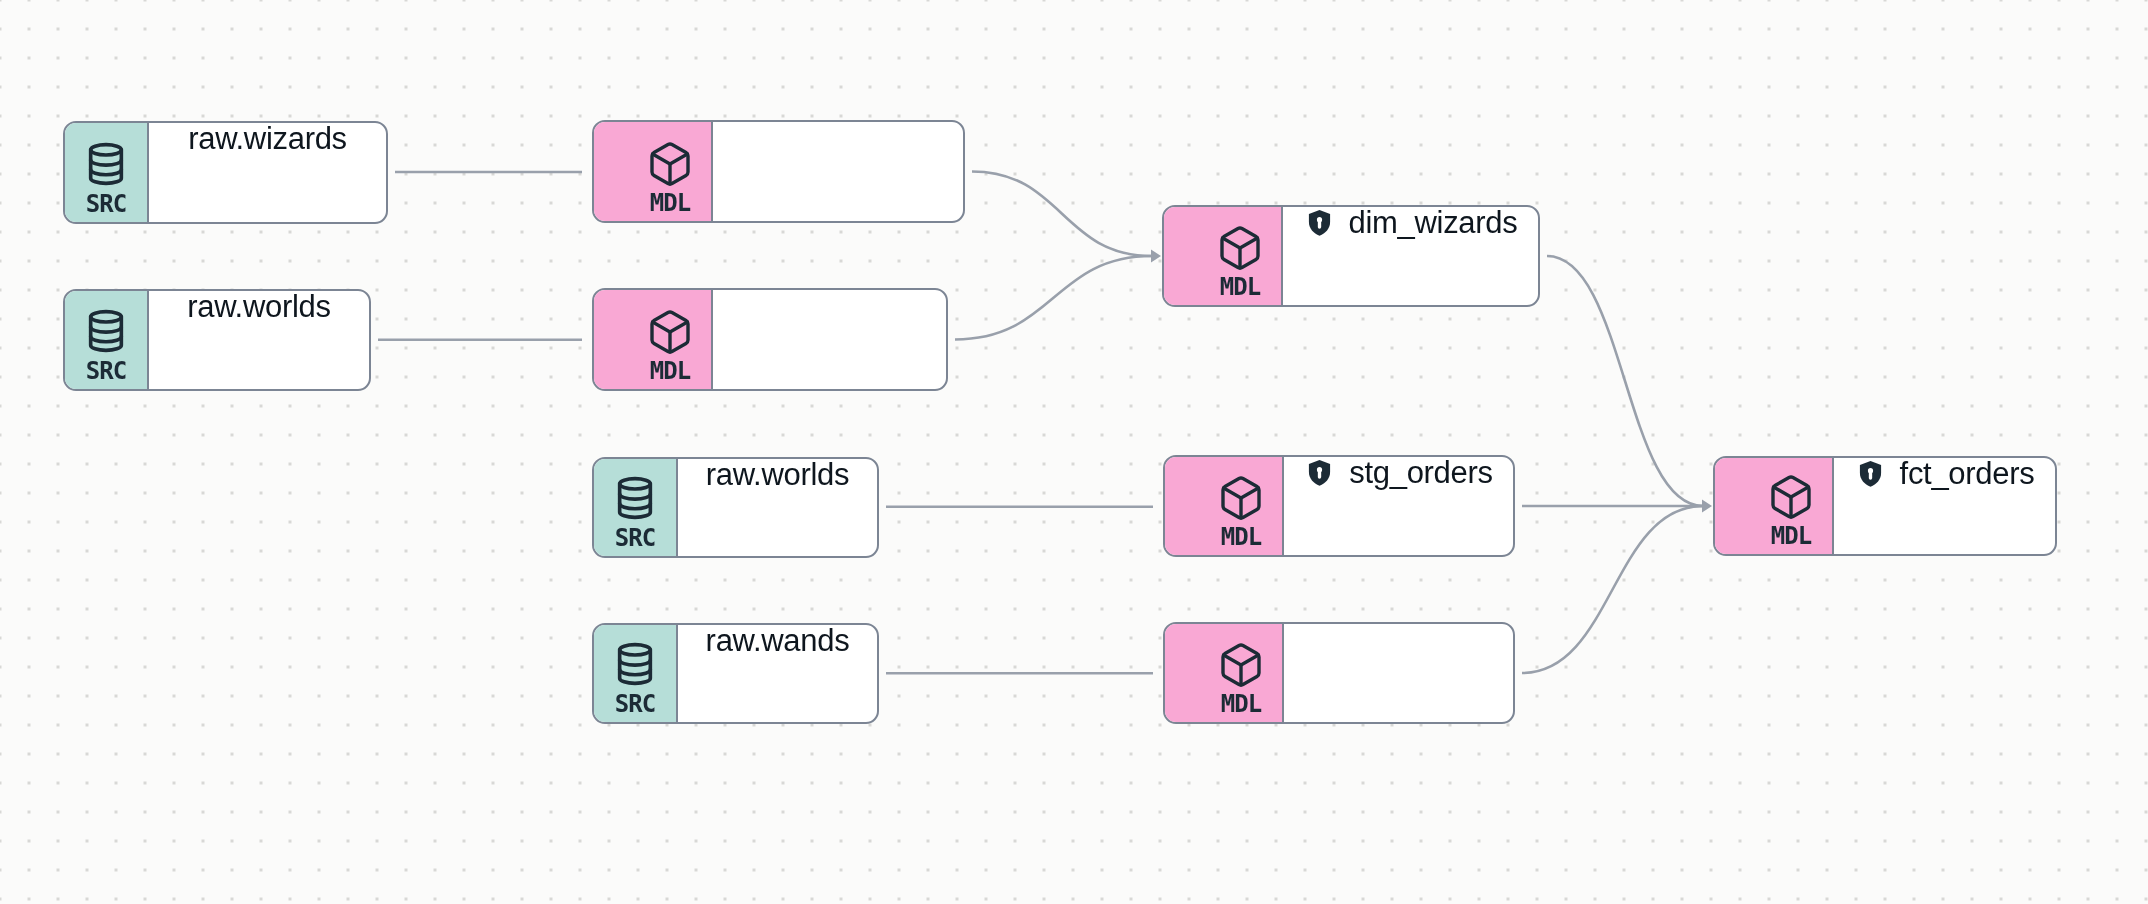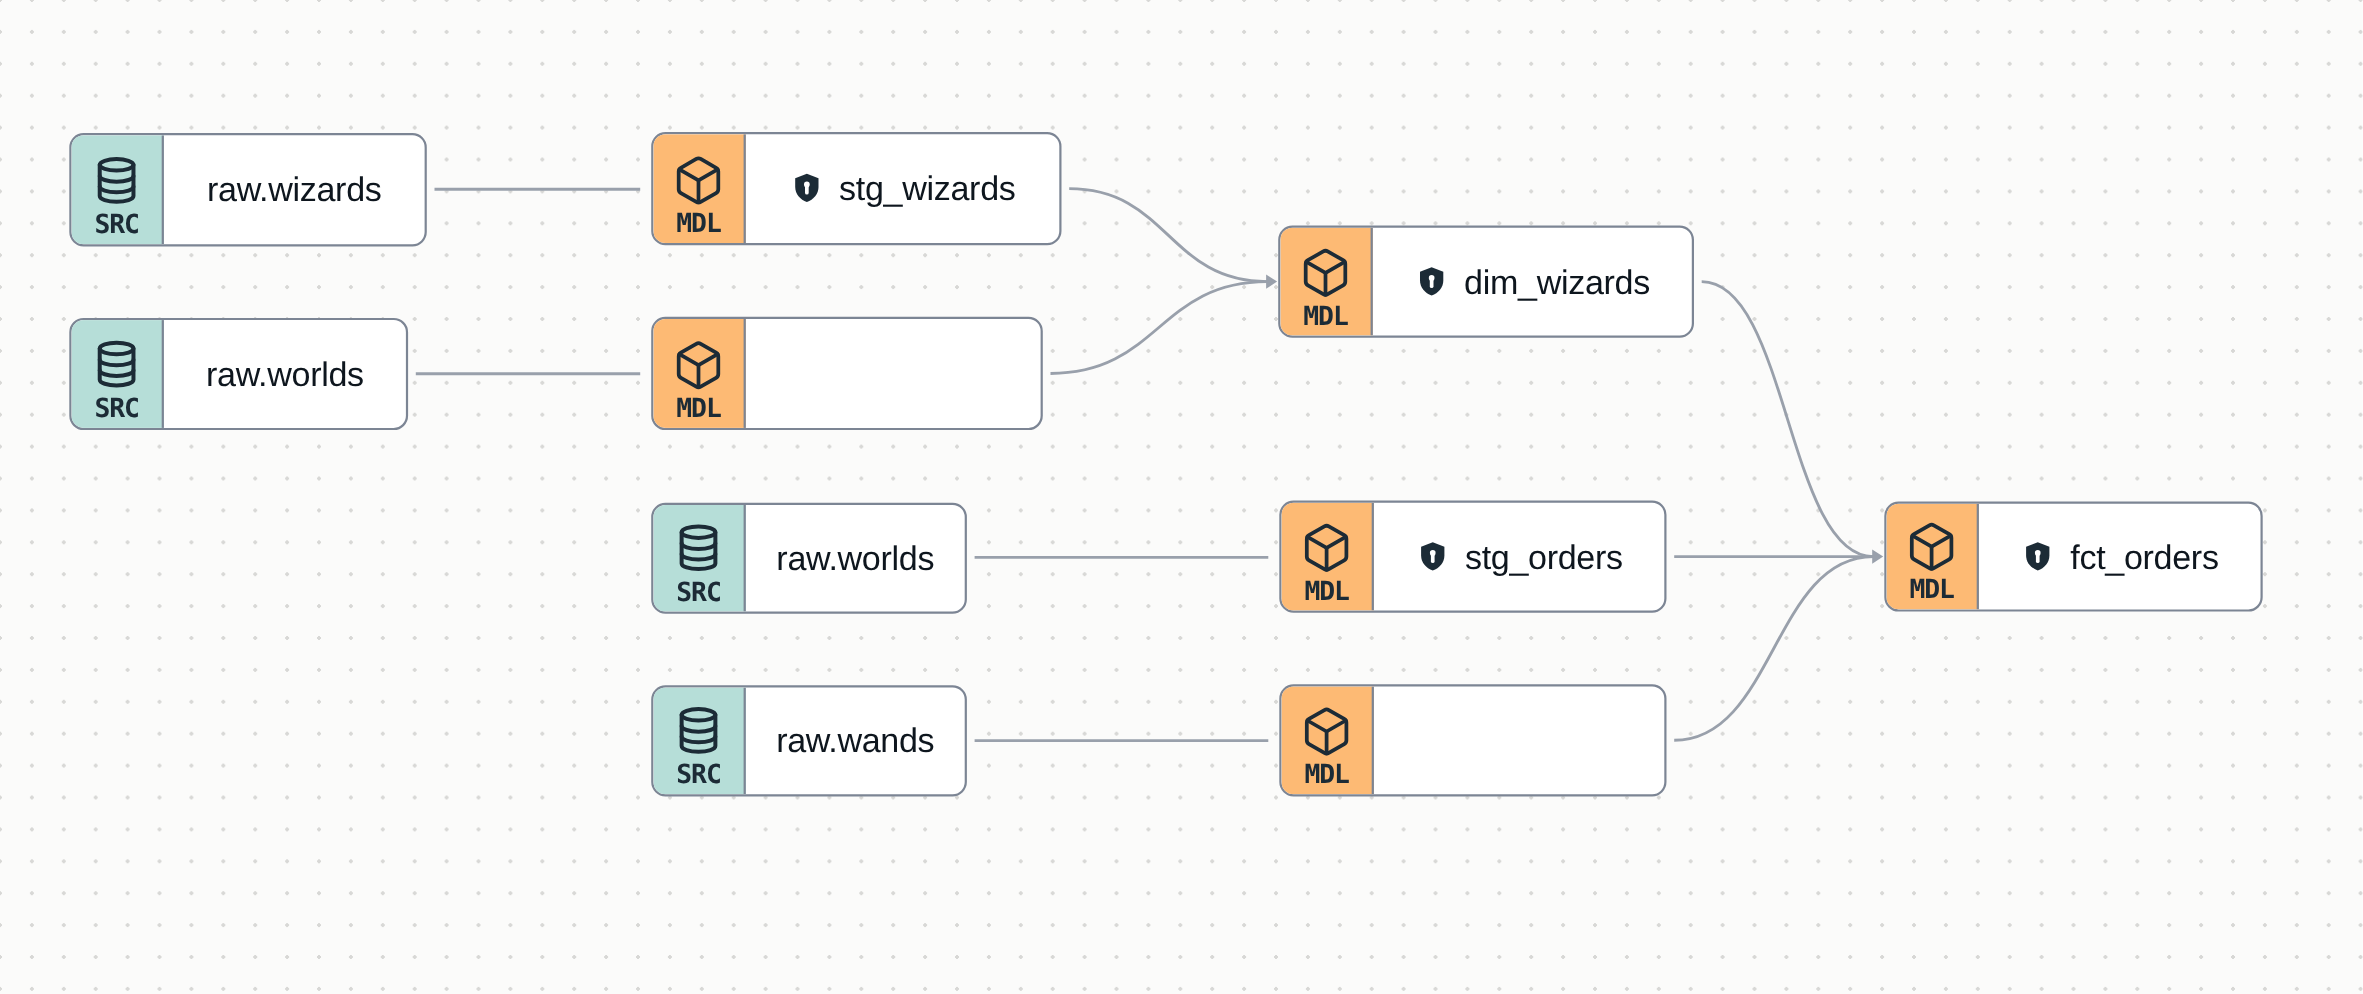--- a/index.html
+++ b/index.html
@@ -19,28 +19,28 @@
     position: absolute; display: flex; box-sizing: border-box;
     background: #ffffff; border: 2px solid #7c8594; border-radius: 13px;
     overflow: hidden; cursor: pointer;
   }
   .badge {
     flex: 0 0 82px; width: 82px; border-right: 2px solid #7c8594;
     display: flex; flex-direction: column; align-items: center;
     justify-content: flex-end; gap: 3px; padding: 4px 0 6px 0;
   }
   .node.source .badge { background: #b6ded8; }
-  .node.model  .badge { background: #fdba74; }
+  .node.model  .badge { background: #f9a8d4; padding-left: 35px; }
   .badge svg { display: block; }
   .badge-label {
     font-family: "DejaVu Sans Mono", monospace; font-weight: 700;
     font-size: 24px; line-height: 1; color: #1c2b36; letter-spacing: -1px;
   }
   .body {
-    flex: 1 1 auto; display: flex; align-items: center; justify-content: center;
+    flex: 1 1 auto; display: flex; align-items: flex-start; justify-content: center;
     gap: 14px; padding: 0 12px; min-width: 0;
   }
   .shield { display: flex; align-items: center; }
   .node-label {
     font-size: 31px; color: #0e161e; letter-spacing: -0.3px;
     white-space: nowrap; line-height: 1;
   }
 </style>
 </head>
 <body>
@@ -95,146 +95,136 @@
       <div class="badge">
         <span>
           <svg width="48" height="48" viewBox="0 0 24 24" fill="none" stroke="#1c2b36" stroke-width="1.7" stroke-linecap="round" stroke-linejoin="round">
             <path d="M21 8a2 2 0 0 0-1-1.73l-7-4a2 2 0 0 0-2 0l-7 4A2 2 0 0 0 3 8v8a2 2 0 0 0 1 1.73l7 4a2 2 0 0 0 2 0l7-4A2 2 0 0 0 21 16Z"></path>
             <path d="m3.3 7 8.7 5 8.7-5"></path>
             <path d="M12 22V12"></path>
           </svg>
         </span>
         <span class="badge-label">MDL</span>
       </div>
+    </div>
+    <div class="node model" style="left: 592px; top: 288px; width: 356px; height: 103px;">
+      <div class="badge">
+        <span>
+          <svg width="48" height="48" viewBox="0 0 24 24" fill="none" stroke="#1c2b36" stroke-width="1.7" stroke-linecap="round" stroke-linejoin="round">
+            <path d="M21 8a2 2 0 0 0-1-1.73l-7-4a2 2 0 0 0-2 0l-7 4A2 2 0 0 0 3 8v8a2 2 0 0 0 1 1.73l7 4a2 2 0 0 0 2 0l7-4A2 2 0 0 0 21 16Z"></path>
+            <path d="m3.3 7 8.7 5 8.7-5"></path>
+            <path d="M12 22V12"></path>
+          </svg>
+        </span>
+        <span class="badge-label">MDL</span>
+      </div>
+    </div>
+    <div class="node model" style="left: 1162px; top: 205px; width: 378px; height: 102px;">
+      <div class="badge">
+        <span>
+          <svg width="48" height="48" viewBox="0 0 24 24" fill="none" stroke="#1c2b36" stroke-width="1.7" stroke-linecap="round" stroke-linejoin="round">
+            <path d="M21 8a2 2 0 0 0-1-1.73l-7-4a2 2 0 0 0-2 0l-7 4A2 2 0 0 0 3 8v8a2 2 0 0 0 1 1.73l7 4a2 2 0 0 0 2 0l7-4A2 2 0 0 0 21 16Z"></path>
+            <path d="m3.3 7 8.7 5 8.7-5"></path>
+            <path d="M12 22V12"></path>
+          </svg>
+        </span>
+        <span class="badge-label">MDL</span>
+      </div>
       <div class="body">
         <span class="shield">
           <svg width="31" height="33" viewBox="0 0 24 24">
             <path d="M12 1.6 20.2 4.7 V10.8 C20.2 15.9 16.7 19.6 12 21.4 C7.3 19.6 3.8 15.9 3.8 10.8 V4.7 Z" fill="#1c2b36"></path>
             <circle cx="12" cy="9" r="2" fill="#ffffff"></circle>
             <path d="M12 10.4v4.4" stroke="#ffffff" stroke-width="2.6" stroke-linecap="round"></path>
           </svg>
         </span>
-        <span class="node-label">stg_wizards</span>
-      </div>
-    </div>
-    <div class="node model" style="left: 592px; top: 288px; width: 356px; height: 103px;">
-      <div class="badge">
-        <span>
-          <svg width="48" height="48" viewBox="0 0 24 24" fill="none" stroke="#1c2b36" stroke-width="1.7" stroke-linecap="round" stroke-linejoin="round">
-            <path d="M21 8a2 2 0 0 0-1-1.73l-7-4a2 2 0 0 0-2 0l-7 4A2 2 0 0 0 3 8v8a2 2 0 0 0 1 1.73l7 4a2 2 0 0 0 2 0l7-4A2 2 0 0 0 21 16Z"></path>
-            <path d="m3.3 7 8.7 5 8.7-5"></path>
-            <path d="M12 22V12"></path>
-          </svg>
-        </span>
-        <span class="badge-label">MDL</span>
-      </div>
-    </div>
-    <div class="node model" style="left: 1162px; top: 205px; width: 378px; height: 102px;">
+        <span class="node-label">dim_wizards</span>
+      </div>
+    </div>
+    <div class="node source" style="left: 592px; top: 457px; width: 287px; height: 101px;">
+      <div class="badge">
+        <span>
+          <svg width="46" height="50" viewBox="0 0 24 24" fill="none" stroke="#1c2b36" stroke-width="1.9" stroke-linecap="round" stroke-linejoin="round">
+            <ellipse cx="12" cy="4.6" rx="8" ry="2.7"></ellipse>
+            <path d="M4 4.6v14.8c0 1.5 3.58 2.7 8 2.7s8-1.2 8-2.7V4.6"></path>
+            <path d="M4 9.9c0 1.5 3.58 2.7 8 2.7s8-1.2 8-2.7"></path>
+            <path d="M4 14.9c0 1.5 3.58 2.7 8 2.7s8-1.2 8-2.7"></path>
+          </svg>
+        </span>
+        <span class="badge-label">SRC</span>
+      </div>
+      <div class="body">
+        <span class="node-label">raw.worlds</span>
+      </div>
+    </div>
+    <div class="node source" style="left: 592px; top: 623px; width: 287px; height: 101px;">
+      <div class="badge">
+        <span>
+          <svg width="46" height="50" viewBox="0 0 24 24" fill="none" stroke="#1c2b36" stroke-width="1.9" stroke-linecap="round" stroke-linejoin="round">
+            <ellipse cx="12" cy="4.6" rx="8" ry="2.7"></ellipse>
+            <path d="M4 4.6v14.8c0 1.5 3.58 2.7 8 2.7s8-1.2 8-2.7V4.6"></path>
+            <path d="M4 9.9c0 1.5 3.58 2.7 8 2.7s8-1.2 8-2.7"></path>
+            <path d="M4 14.9c0 1.5 3.58 2.7 8 2.7s8-1.2 8-2.7"></path>
+          </svg>
+        </span>
+        <span class="badge-label">SRC</span>
+      </div>
+      <div class="body">
+        <span class="node-label">raw.wands</span>
+      </div>
+    </div>
+    <div class="node model" style="left: 1163px; top: 455px; width: 352px; height: 102px;">
       <div class="badge">
         <span>
           <svg width="48" height="48" viewBox="0 0 24 24" fill="none" stroke="#1c2b36" stroke-width="1.7" stroke-linecap="round" stroke-linejoin="round">
             <path d="M21 8a2 2 0 0 0-1-1.73l-7-4a2 2 0 0 0-2 0l-7 4A2 2 0 0 0 3 8v8a2 2 0 0 0 1 1.73l7 4a2 2 0 0 0 2 0l7-4A2 2 0 0 0 21 16Z"></path>
             <path d="m3.3 7 8.7 5 8.7-5"></path>
             <path d="M12 22V12"></path>
           </svg>
         </span>
         <span class="badge-label">MDL</span>
       </div>
       <div class="body">
         <span class="shield">
           <svg width="31" height="33" viewBox="0 0 24 24">
             <path d="M12 1.6 20.2 4.7 V10.8 C20.2 15.9 16.7 19.6 12 21.4 C7.3 19.6 3.8 15.9 3.8 10.8 V4.7 Z" fill="#1c2b36"></path>
             <circle cx="12" cy="9" r="2" fill="#ffffff"></circle>
             <path d="M12 10.4v4.4" stroke="#ffffff" stroke-width="2.6" stroke-linecap="round"></path>
           </svg>
         </span>
-        <span class="node-label">dim_wizards</span>
-      </div>
-    </div>
-    <div class="node source" style="left: 592px; top: 457px; width: 287px; height: 101px;">
-      <div class="badge">
-        <span>
-          <svg width="46" height="50" viewBox="0 0 24 24" fill="none" stroke="#1c2b36" stroke-width="1.9" stroke-linecap="round" stroke-linejoin="round">
-            <ellipse cx="12" cy="4.6" rx="8" ry="2.7"></ellipse>
-            <path d="M4 4.6v14.8c0 1.5 3.58 2.7 8 2.7s8-1.2 8-2.7V4.6"></path>
-            <path d="M4 9.9c0 1.5 3.58 2.7 8 2.7s8-1.2 8-2.7"></path>
-            <path d="M4 14.9c0 1.5 3.58 2.7 8 2.7s8-1.2 8-2.7"></path>
-          </svg>
-        </span>
-        <span class="badge-label">SRC</span>
-      </div>
-      <div class="body">
-        <span class="node-label">raw.worlds</span>
-      </div>
-    </div>
-    <div class="node source" style="left: 592px; top: 623px; width: 287px; height: 101px;">
-      <div class="badge">
-        <span>
-          <svg width="46" height="50" viewBox="0 0 24 24" fill="none" stroke="#1c2b36" stroke-width="1.9" stroke-linecap="round" stroke-linejoin="round">
-            <ellipse cx="12" cy="4.6" rx="8" ry="2.7"></ellipse>
-            <path d="M4 4.6v14.8c0 1.5 3.58 2.7 8 2.7s8-1.2 8-2.7V4.6"></path>
-            <path d="M4 9.9c0 1.5 3.58 2.7 8 2.7s8-1.2 8-2.7"></path>
-            <path d="M4 14.9c0 1.5 3.58 2.7 8 2.7s8-1.2 8-2.7"></path>
-          </svg>
-        </span>
-        <span class="badge-label">SRC</span>
-      </div>
-      <div class="body">
-        <span class="node-label">raw.wands</span>
-      </div>
-    </div>
-    <div class="node model" style="left: 1163px; top: 455px; width: 352px; height: 102px;">
+        <span class="node-label">stg_orders</span>
+      </div>
+    </div>
+    <div class="node model" style="left: 1163px; top: 622px; width: 352px; height: 102px;">
+      <div class="badge">
+        <span>
+          <svg width="48" height="48" viewBox="0 0 24 24" fill="none" stroke="#1c2b36" stroke-width="1.7" stroke-linecap="round" stroke-linejoin="round">
+            <path d="M21 8a2 2 0 0 0-1-1.73l-7-4a2 2 0 0 0-2 0l-7 4A2 2 0 0 0 3 8v8a2 2 0 0 0 1 1.73l7 4a2 2 0 0 0 2 0l7-4A2 2 0 0 0 21 16Z"></path>
+            <path d="m3.3 7 8.7 5 8.7-5"></path>
+            <path d="M12 22V12"></path>
+          </svg>
+        </span>
+        <span class="badge-label">MDL</span>
+      </div>
+    </div>
+    <div class="node model" style="left: 1713px; top: 456px; width: 344px; height: 100px;">
       <div class="badge">
         <span>
           <svg width="48" height="48" viewBox="0 0 24 24" fill="none" stroke="#1c2b36" stroke-width="1.7" stroke-linecap="round" stroke-linejoin="round">
             <path d="M21 8a2 2 0 0 0-1-1.73l-7-4a2 2 0 0 0-2 0l-7 4A2 2 0 0 0 3 8v8a2 2 0 0 0 1 1.73l7 4a2 2 0 0 0 2 0l7-4A2 2 0 0 0 21 16Z"></path>
             <path d="m3.3 7 8.7 5 8.7-5"></path>
             <path d="M12 22V12"></path>
           </svg>
         </span>
         <span class="badge-label">MDL</span>
       </div>
       <div class="body">
         <span class="shield">
           <svg width="31" height="33" viewBox="0 0 24 24">
             <path d="M12 1.6 20.2 4.7 V10.8 C20.2 15.9 16.7 19.6 12 21.4 C7.3 19.6 3.8 15.9 3.8 10.8 V4.7 Z" fill="#1c2b36"></path>
             <circle cx="12" cy="9" r="2" fill="#ffffff"></circle>
             <path d="M12 10.4v4.4" stroke="#ffffff" stroke-width="2.6" stroke-linecap="round"></path>
           </svg>
         </span>
-        <span class="node-label">stg_orders</span>
-      </div>
-    </div>
-    <div class="node model" style="left: 1163px; top: 622px; width: 352px; height: 102px;">
-      <div class="badge">
-        <span>
-          <svg width="48" height="48" viewBox="0 0 24 24" fill="none" stroke="#1c2b36" stroke-width="1.7" stroke-linecap="round" stroke-linejoin="round">
-            <path d="M21 8a2 2 0 0 0-1-1.73l-7-4a2 2 0 0 0-2 0l-7 4A2 2 0 0 0 3 8v8a2 2 0 0 0 1 1.73l7 4a2 2 0 0 0 2 0l7-4A2 2 0 0 0 21 16Z"></path>
-            <path d="m3.3 7 8.7 5 8.7-5"></path>
-            <path d="M12 22V12"></path>
-          </svg>
-        </span>
-        <span class="badge-label">MDL</span>
-      </div>
-    </div>
-    <div class="node model" style="left: 1713px; top: 456px; width: 344px; height: 100px;">
-      <div class="badge">
-        <span>
-          <svg width="48" height="48" viewBox="0 0 24 24" fill="none" stroke="#1c2b36" stroke-width="1.7" stroke-linecap="round" stroke-linejoin="round">
-            <path d="M21 8a2 2 0 0 0-1-1.73l-7-4a2 2 0 0 0-2 0l-7 4A2 2 0 0 0 3 8v8a2 2 0 0 0 1 1.73l7 4a2 2 0 0 0 2 0l7-4A2 2 0 0 0 21 16Z"></path>
-            <path d="m3.3 7 8.7 5 8.7-5"></path>
-            <path d="M12 22V12"></path>
-          </svg>
-        </span>
-        <span class="badge-label">MDL</span>
-      </div>
-      <div class="body">
-        <span class="shield">
-          <svg width="31" height="33" viewBox="0 0 24 24">
-            <path d="M12 1.6 20.2 4.7 V10.8 C20.2 15.9 16.7 19.6 12 21.4 C7.3 19.6 3.8 15.9 3.8 10.8 V4.7 Z" fill="#1c2b36"></path>
-            <circle cx="12" cy="9" r="2" fill="#ffffff"></circle>
-            <path d="M12 10.4v4.4" stroke="#ffffff" stroke-width="2.6" stroke-linecap="round"></path>
-          </svg>
-        </span>
         <span class="node-label">fct_orders</span>
       </div>
     </div>
   </div>
 
 </body></html>

